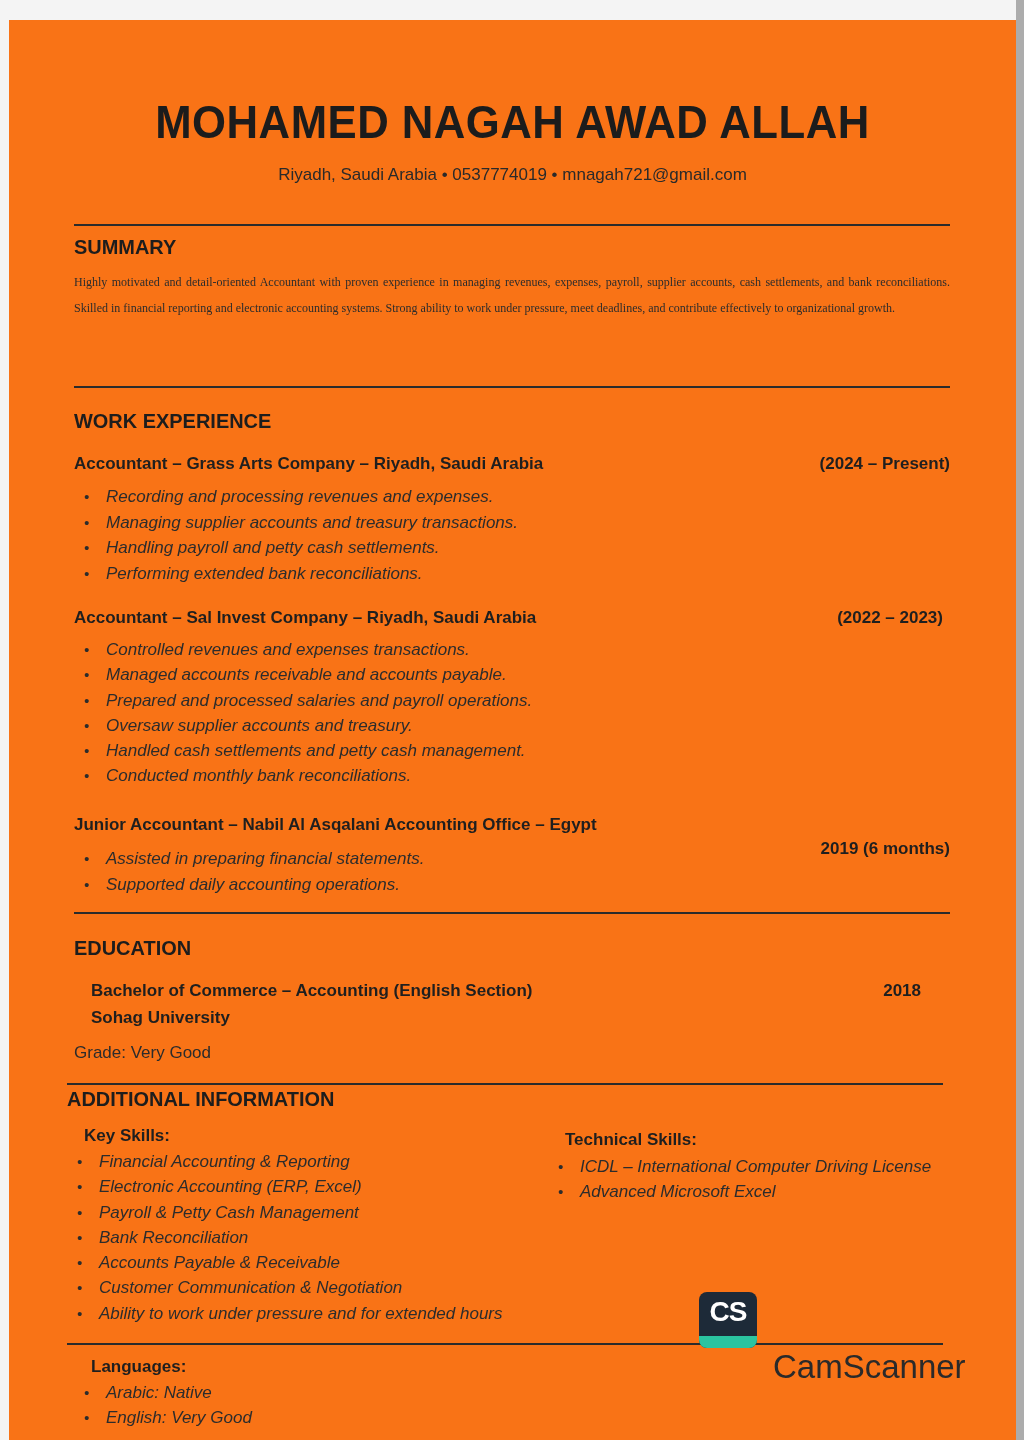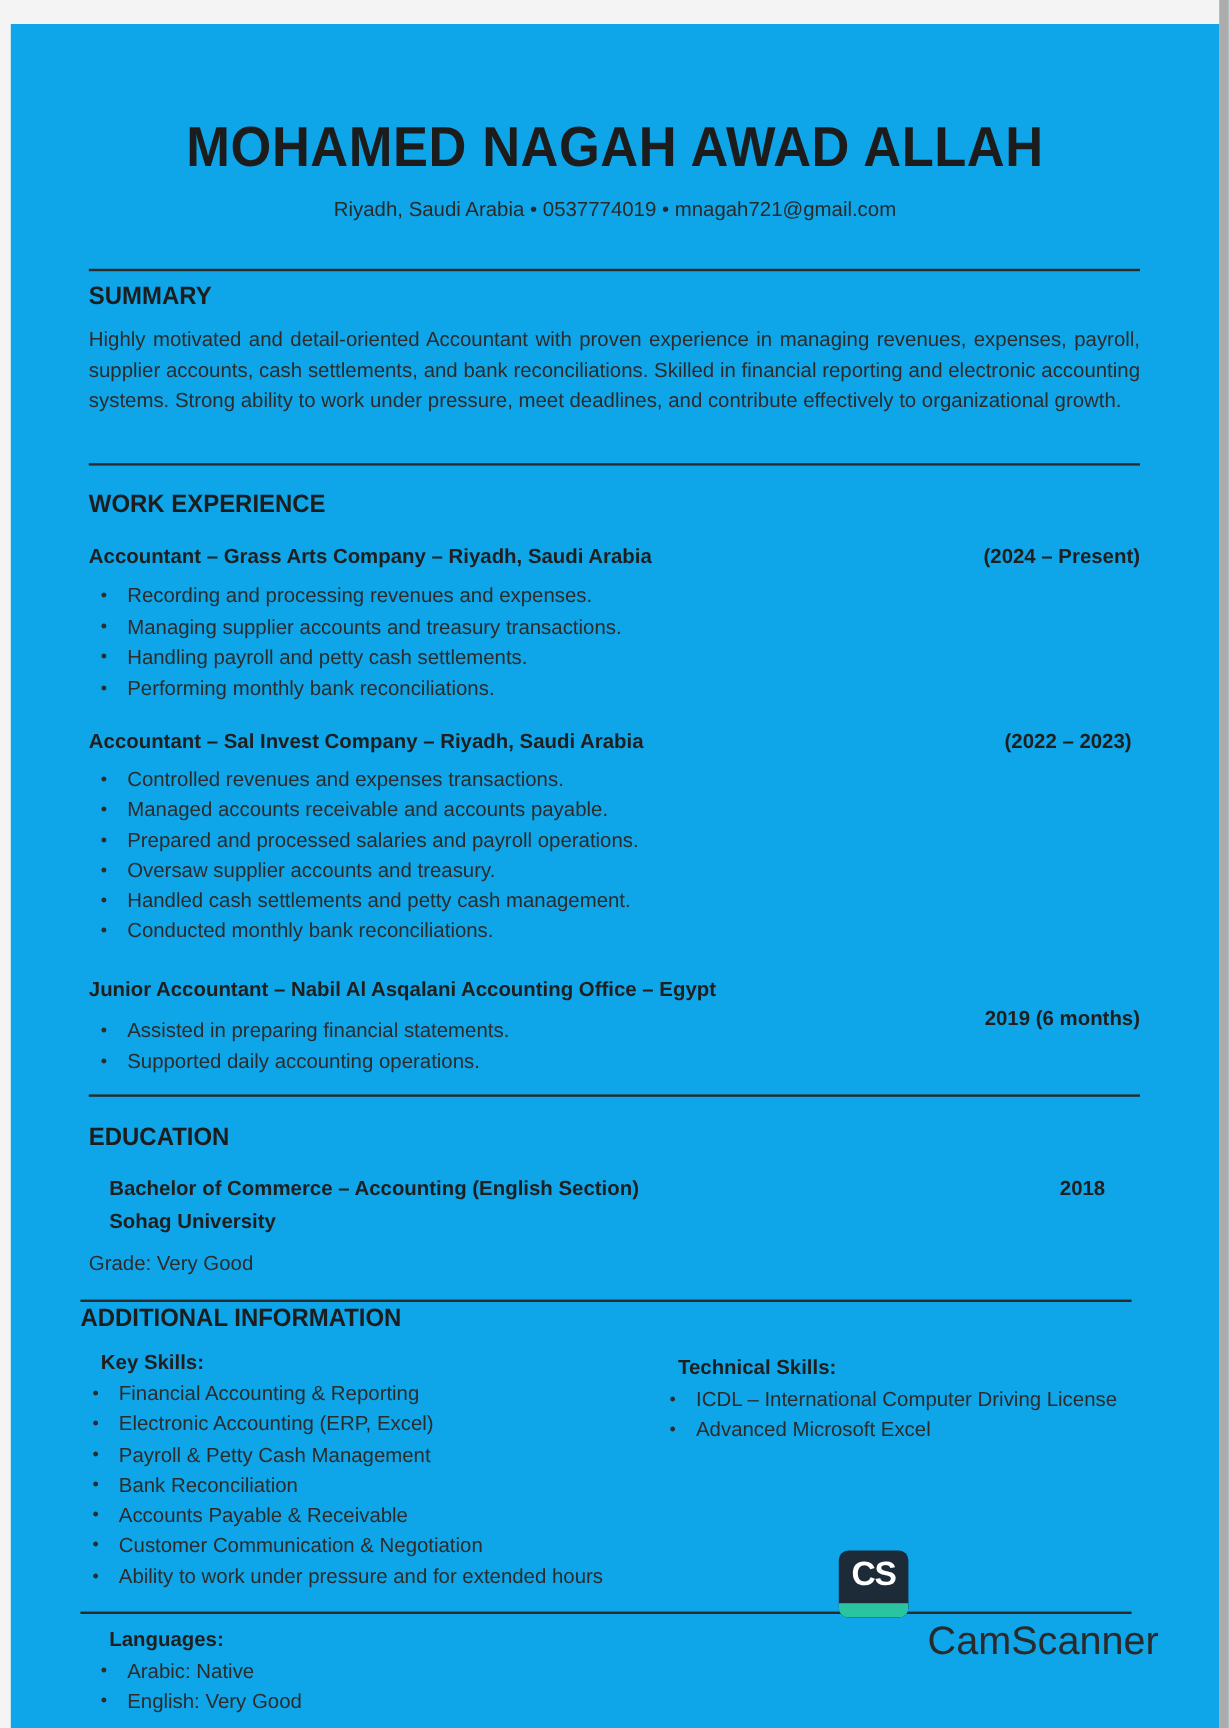--- a/index.html
+++ b/index.html
@@ -3,38 +3,38 @@
 <meta charset="utf-8">
 <style>
   html, body { margin: 0; padding: 0; }
   body {
     width: 1024px; height: 1440px; overflow: hidden;
     background: #f4f4f4; position: relative;
     font-family: "Liberation Sans", "DejaVu Sans", sans-serif;
     color: #1f1f1f;
   }
   .gray-strip { position: absolute; left: 1016px; top: 0; width: 8px; height: 1440px; background: #acacac; }
-  .paper { position: absolute; left: 9px; top: 20px; width: 1007px; height: 1420px; background: #0ea5e9; }
+  .paper { position: absolute; left: 9px; top: 20px; width: 1007px; height: 1420px; background: #f97316; }
   .abs { position: absolute; white-space: nowrap; }
   .name {
     left: 0; width: 1007px; top: 74px; text-align: center;
     font-size: 47px; font-weight: bold; letter-spacing: 0.5px; color: #1c1c1c;
     transform: scaleX(0.93); transform-origin: center;
   }
   .contact { left: 0; width: 1007px; top: 145px; text-align: center; font-size: 17px; color: #2a2a2a; }
   .rule { position: absolute; height: 2px; background: #2b2b2b; }
   .h2 { font-size: 21px; font-weight: bold; color: #1d1d1d; transform: scaleX(0.95); transform-origin: left; }
   .summary {
     position: absolute; left: 65px; top: 250px; width: 876px;
-    font-size: 17px; line-height: 25.5px; text-align: justify; color: #2c2c2c;
+    font-size: 12px; line-height: 25.5px; text-align: justify; color: #2c2c2c; font-family: Liberation Serif, serif;
   }
   .job-title { font-size: 17px; font-weight: bold; color: #1f1f1f; }
   .date { font-size: 17px; font-weight: bold; color: #1f1f1f; text-align: right; }
   ul.bullets { position: absolute; margin: 0; padding: 0; list-style: none; }
-  ul.bullets li { position: relative; padding-left: 32px; font-size: 17px; color: #2c2c2c; white-space: nowrap; }
+  ul.bullets li { position: relative; padding-left: 32px; font-size: 17px; color: #2c2c2c; white-space: nowrap; font-style: italic; }
   ul.bullets li::before { content: "•"; position: absolute; left: 10px; top: 0; font-size: 15px; }
   .bl25 li { height: 25.5px; line-height: 25.5px; }
   .bl25b li { height: 25.3px; line-height: 25.3px; }
   .sub { font-size: 17px; font-weight: bold; color: #1f1f1f; margin-left: 17px; }
   .plain { font-size: 17px; color: #2c2c2c; }
   .logo-box {
     position: absolute; left: 690px; top: 1272px; width: 58px; height: 56px;
     border-radius: 8px; overflow: hidden; background: #1d2a38;
   }
   .logo-box .teal { position: absolute; left: 0; bottom: 0; width: 100%; height: 12px; background: #2bc4a0; }
@@ -62,21 +62,21 @@
   <div class="rule" style="left:65px; top:366px; width:876px;"></div>
 
   <div class="abs h2" style="left:65px; top:389px;">WORK EXPERIENCE</div>
 
   <div class="abs job-title" style="left:65px; top:434px;">Accountant – Grass Arts Company – Riyadh, Saudi Arabia</div>
   <div class="abs date" style="right:66px; top:434px;">(2024 – Present)</div>
   <ul class="bullets bl25" style="left:65px; top:464px;">
     <li>Recording and processing revenues and expenses.</li>
     <li>Managing supplier accounts and treasury transactions.</li>
     <li>Handling payroll and petty cash settlements.</li>
-    <li>Performing monthly bank reconciliations.</li>
+    <li>Performing extended bank reconciliations.</li>
   </ul>
 
   <div class="abs job-title" style="left:65px; top:588px;">Accountant – Sal Invest Company – Riyadh, Saudi Arabia</div>
   <div class="abs date" style="right:73px; top:588px;">(2022 – 2023)</div>
   <ul class="bullets bl25b" style="left:65px; top:617px;">
     <li>Controlled revenues and expenses transactions.</li>
     <li>Managed accounts receivable and accounts payable.</li>
     <li>Prepared and processed salaries and payroll operations.</li>
     <li>Oversaw supplier accounts and treasury.</li>
     <li>Handled cash settlements and petty cash management.</li>

